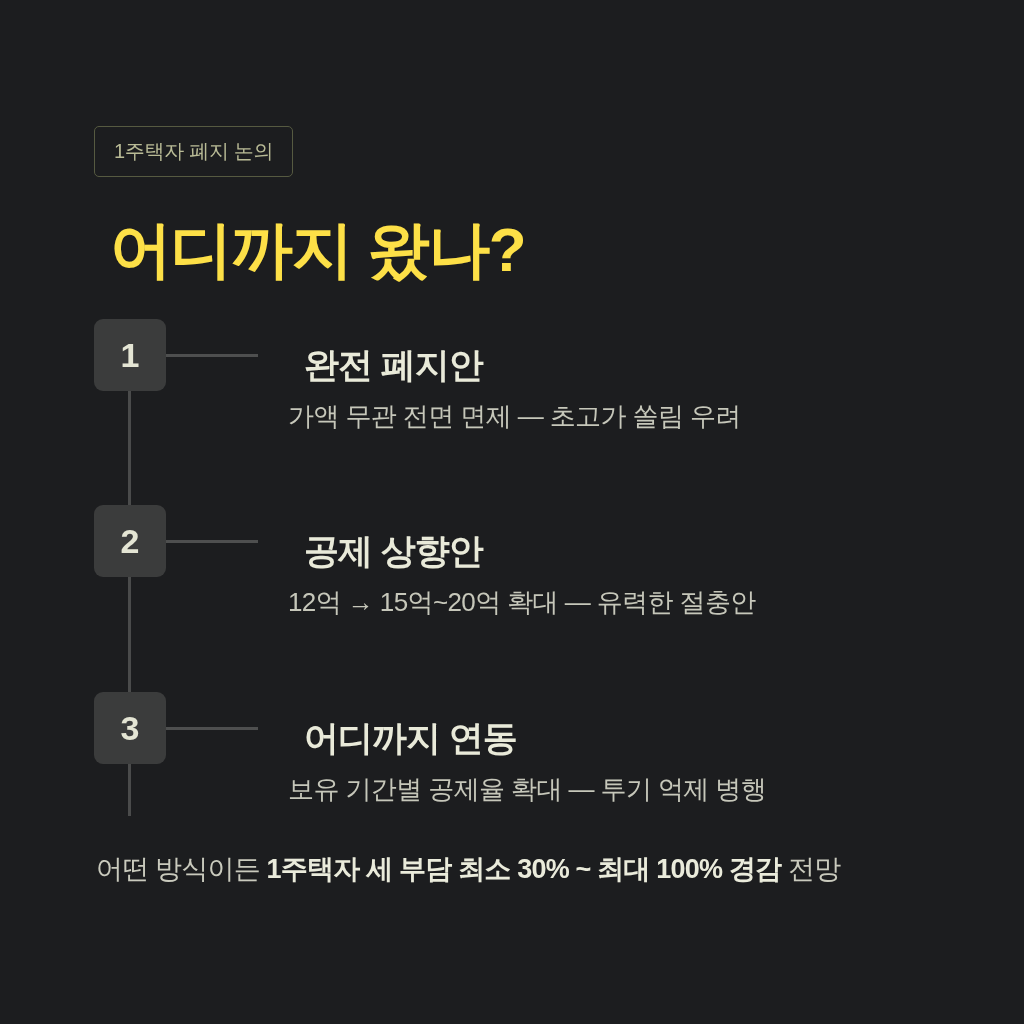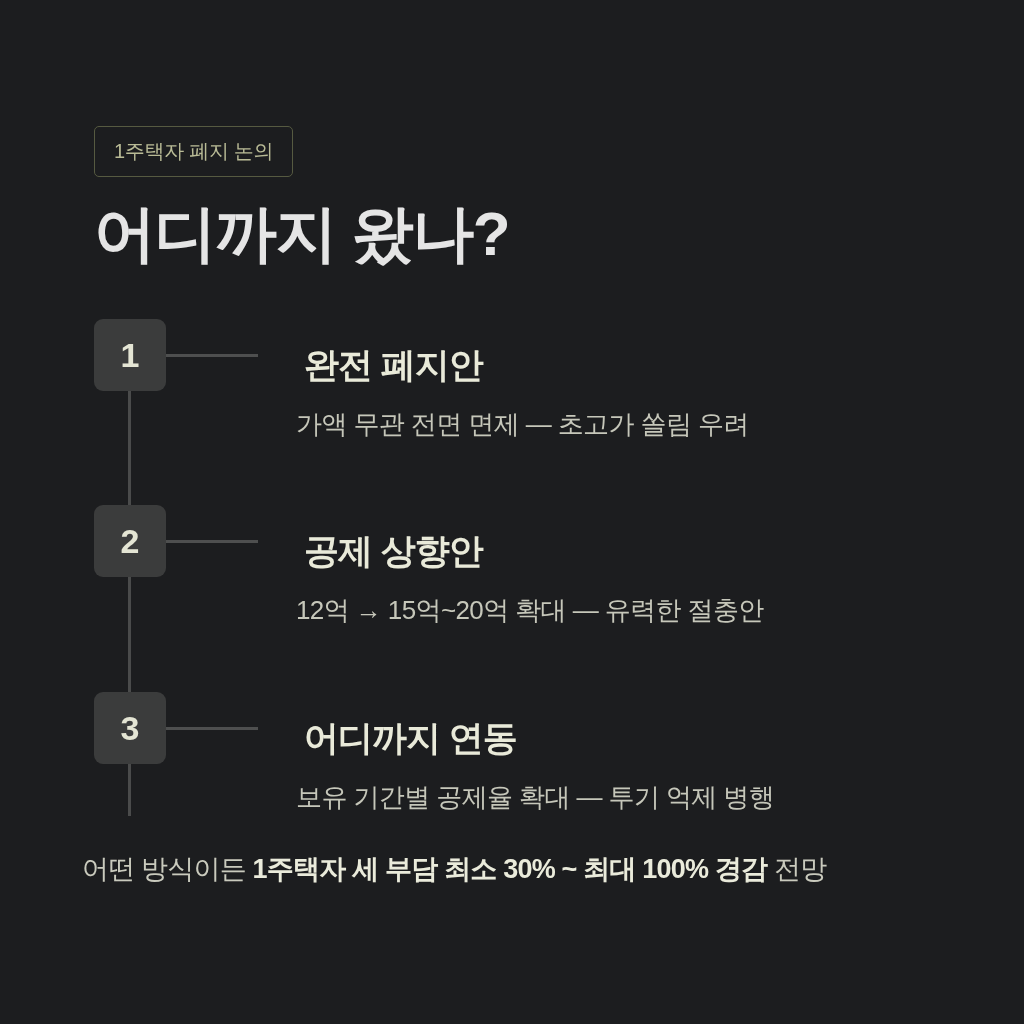--- a/index.html
+++ b/index.html
@@ -36,26 +36,26 @@
     border-radius: 5px;
     color: #b9bb96;
     font-size: 20px;
     line-height: 1;
     letter-spacing: -0.3px;
     padding: 14px 19px 15px 19px;
     background: transparent;
     white-space: nowrap;
   }
   .title {
-    margin: 0;
+    margin: 16px;
     padding: 0;
     position: absolute;
     left: 0px;
     top: 72px;
-    color: #e5e5e5;
+    color: #fde047;
     font-size: 62px;
     font-weight: bold;
     letter-spacing: -1.5px;
     line-height: 1.15;
     white-space: nowrap;
   }
 
   
   .timeline {
     position: absolute;
@@ -110,21 +110,21 @@
     font-size: 35px;
     font-weight: bold;
     letter-spacing: -1px;
     line-height: 1.1;
     white-space: nowrap;
   }
   .step-desc {
     position: absolute;
     left: 288px;
     top: 82px;
-    margin: 8px;
+    margin: 0;
     color: #c6c7ba;
     font-size: 26px;
     letter-spacing: -0.6px;
     line-height: 1.2;
     white-space: nowrap;
   }
 
   
   .rail {
     position: absolute;
@@ -132,21 +132,21 @@
     width: 3px;
     background: #4a4b4b;
   }
   .rail-1 { top: 391px; height: 114px; }
   .rail-2 { top: 577px; height: 115px; }
   .rail-3 { top: 764px; height: 52px; }
 
   
   .footer {
     position: absolute;
-    left: 82px;
+    left: 96px;
     top: 853px;
     color: #c9cabd;
     font-size: 27px;
     letter-spacing: -0.8px;
     line-height: 1.2;
     white-space: nowrap;
   }
   .footer b {
     color: #eaebdb;
     font-weight: bold;

